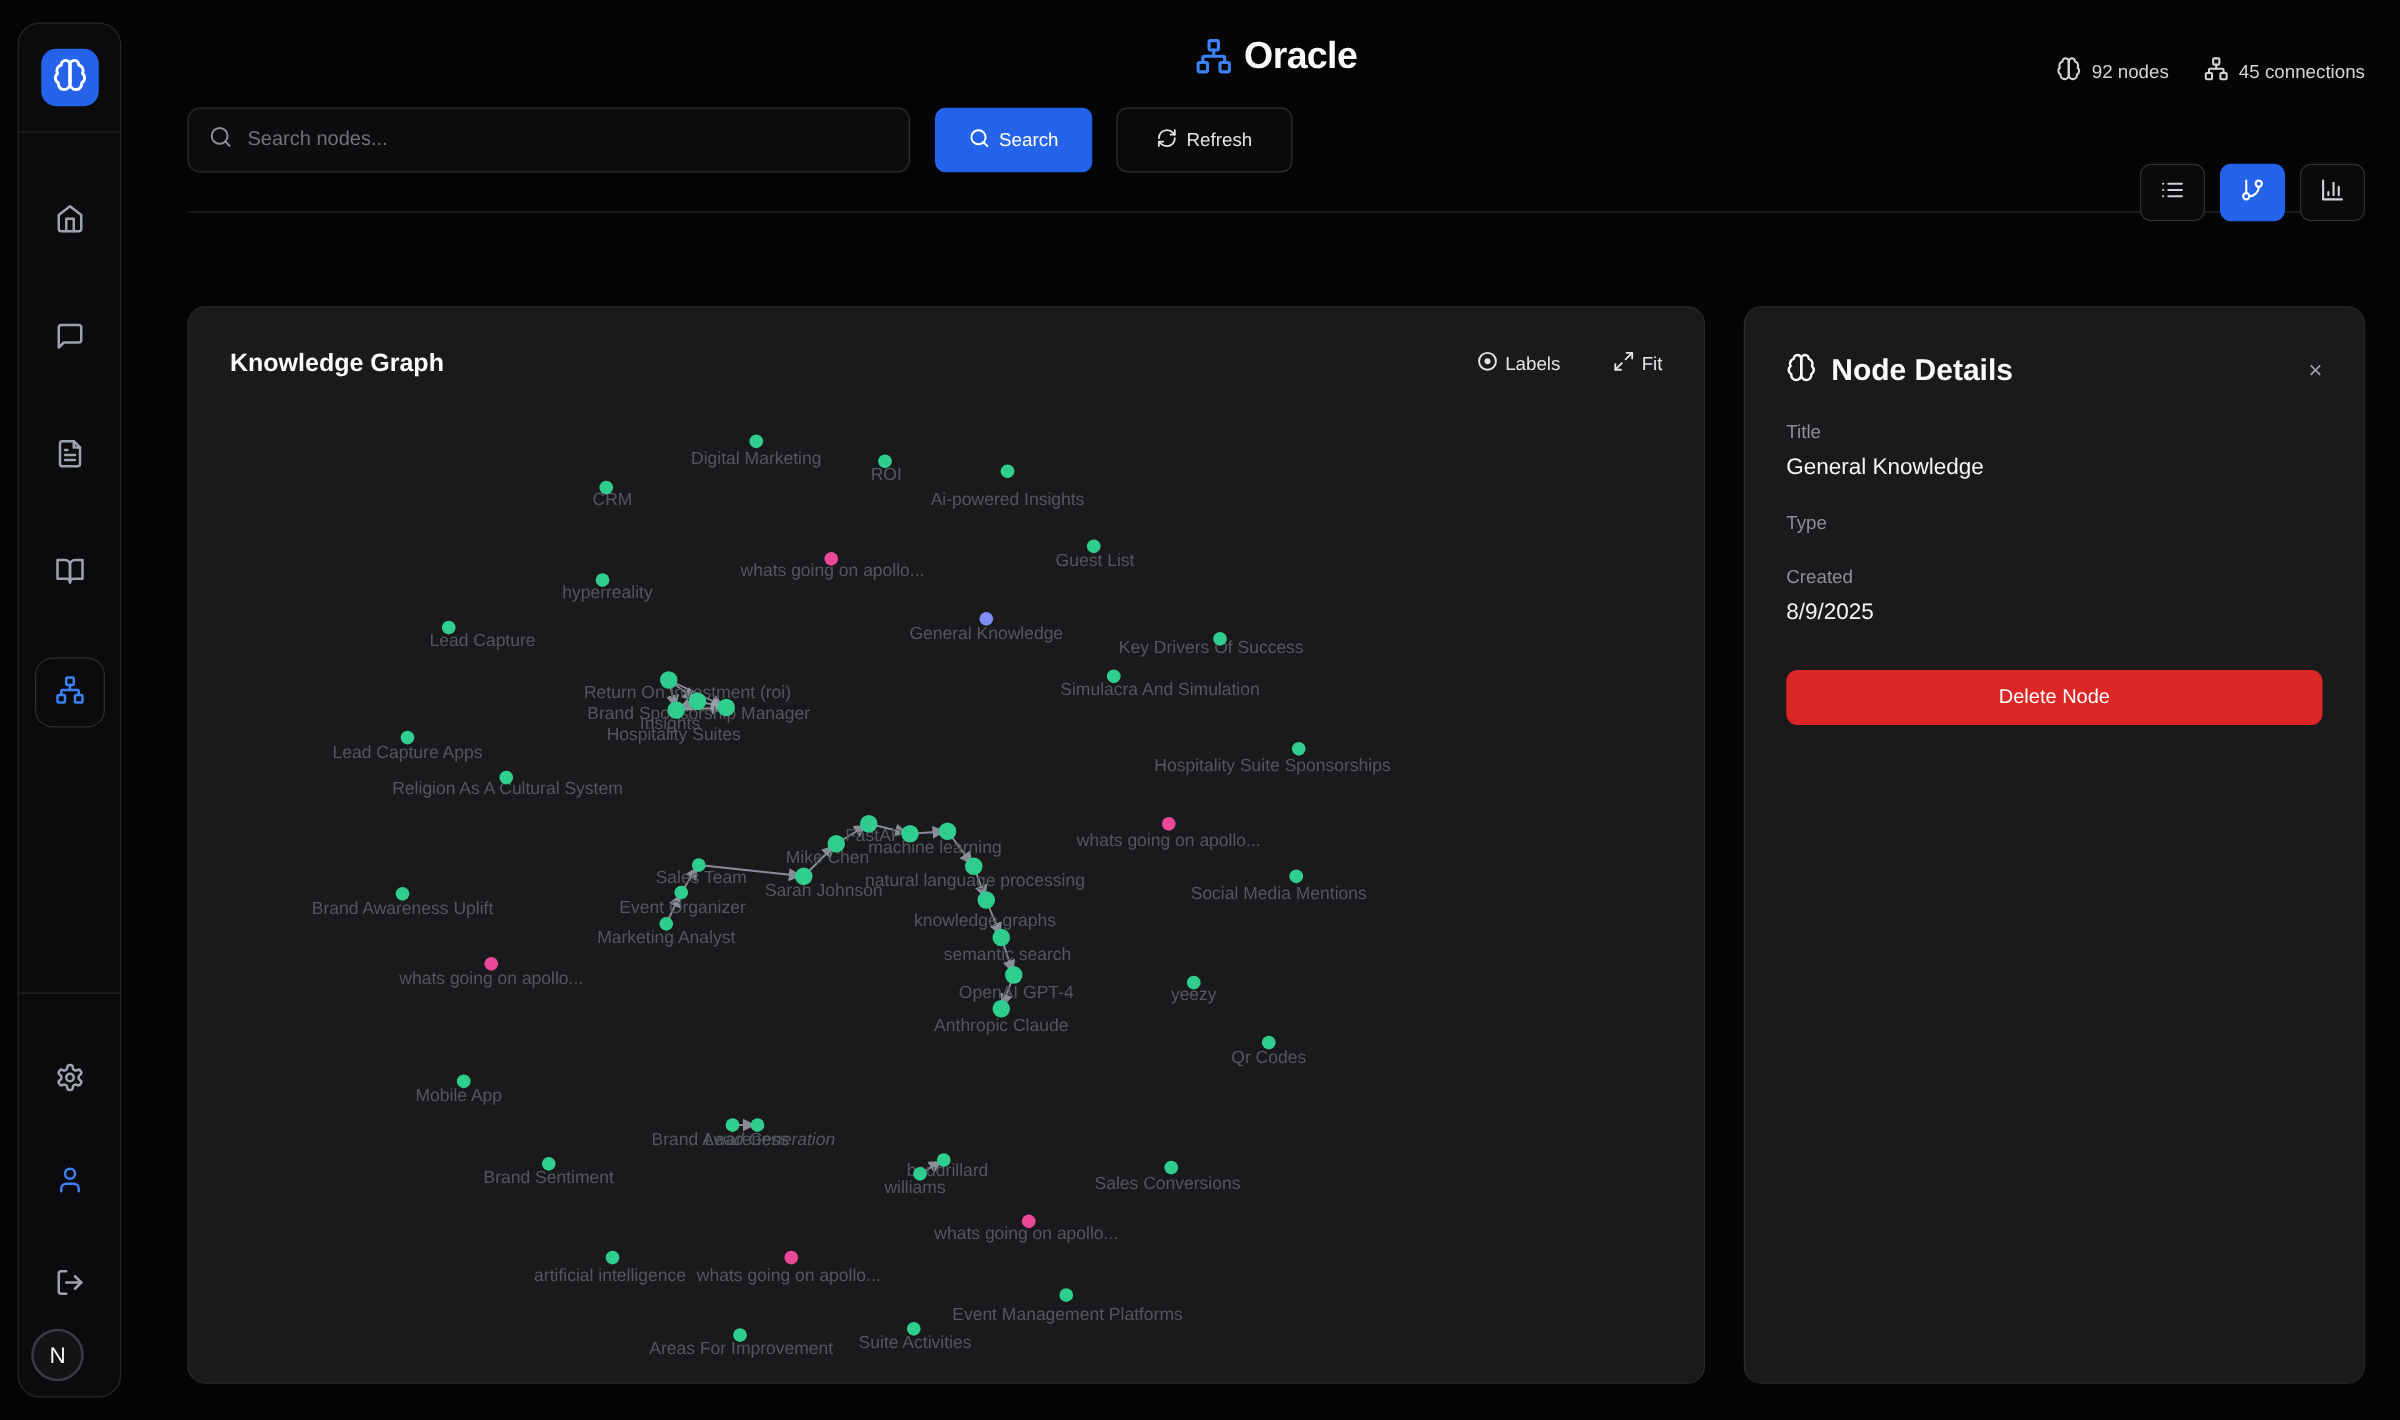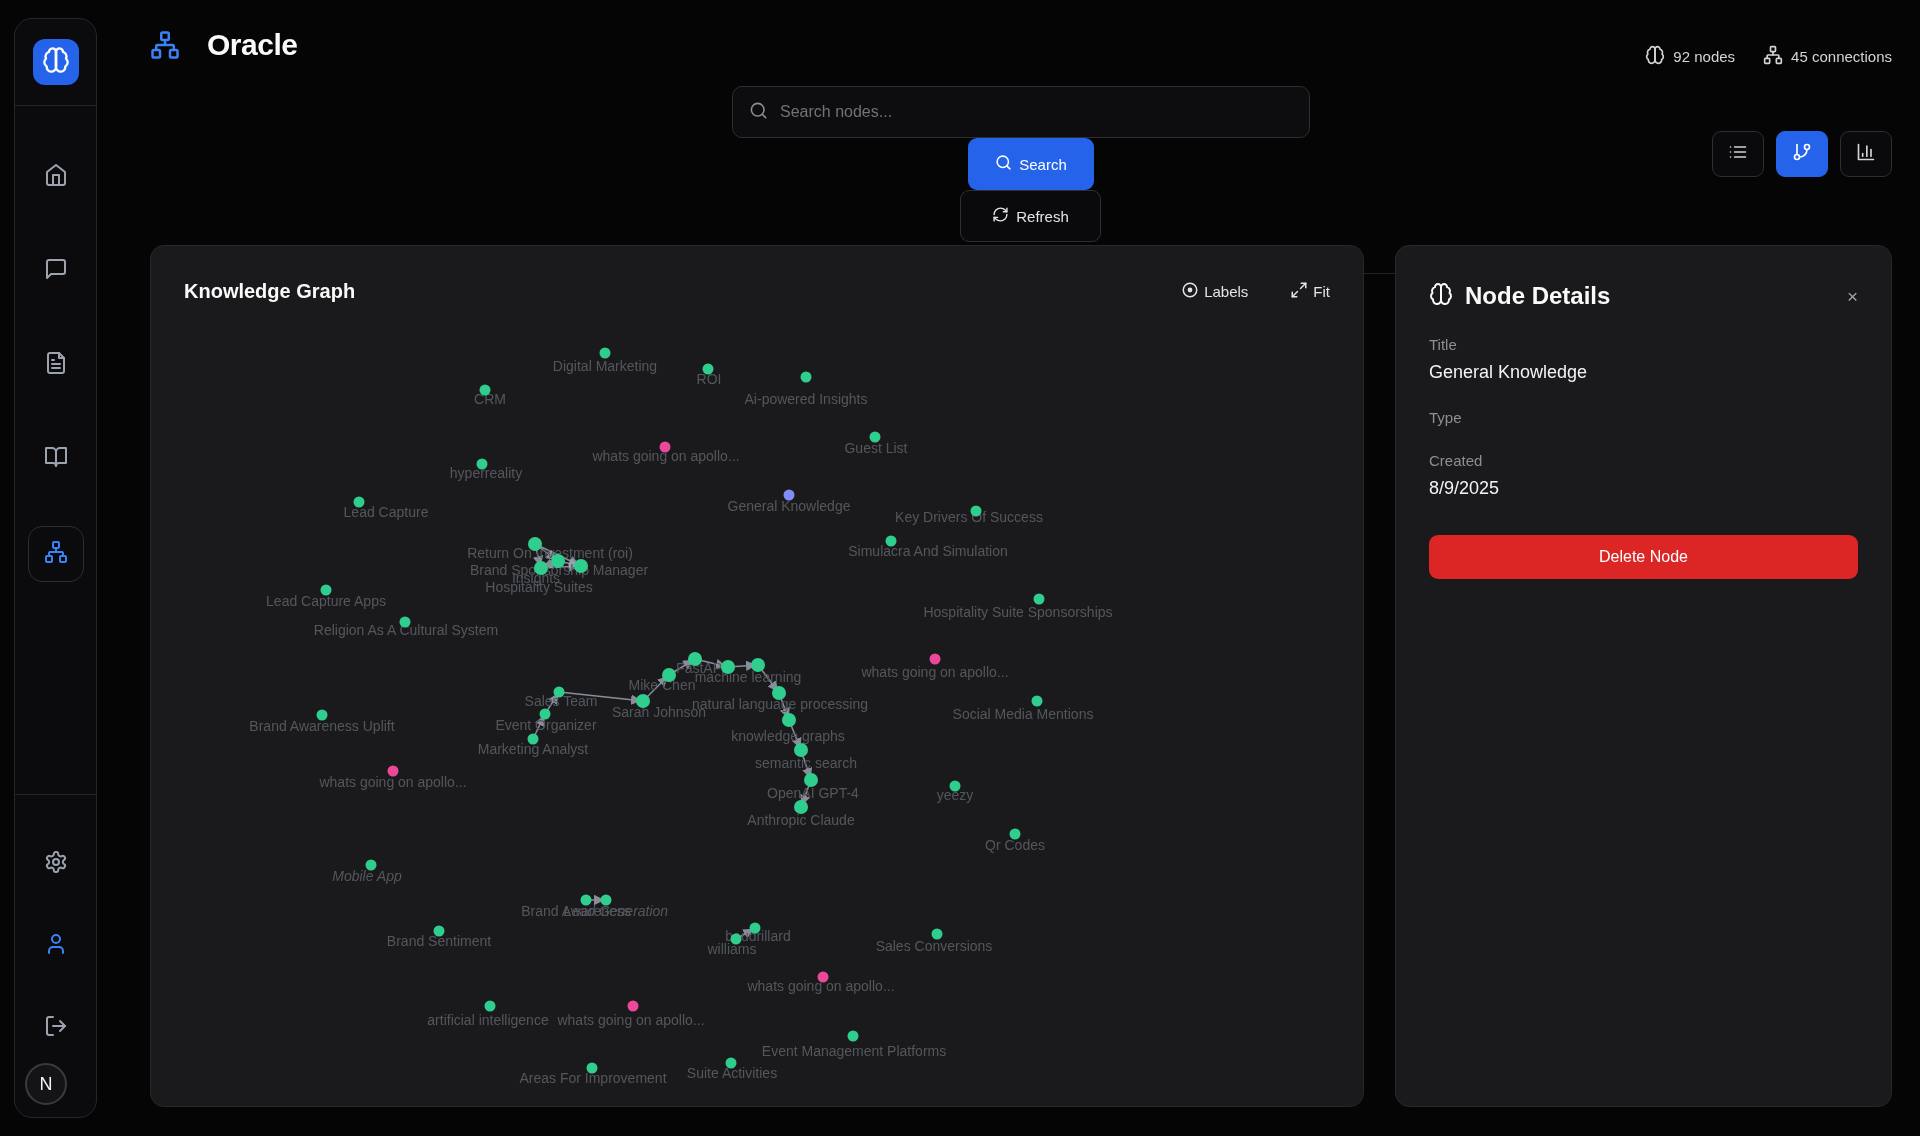--- a/index.html
+++ b/index.html
@@ -22,31 +22,31 @@
   .side-bottom { margin-top:auto; display:flex; flex-direction:column; align-items:center; width:100%; }
   .bottom-icons { display:flex; flex-direction:column; align-items:center; gap:56px; margin-top:56px; }
   .blue-icon { color:#3b82f6 !important; }
   .avatar { width:42px; height:42px; border-radius:50%; background:#141417; border:2px solid #3a3a40;
     color:#f4f4f5; font-size:18px; display:flex; align-items:center; justify-content:center;
     margin:22px 0 2px; align-self:flex-start; margin-left:10px; }
 
   
   .main { position:absolute; left:119px; top:0; right:0; bottom:0; background:#050505; }
   .header { position:relative; padding:28px 28px 0 31px; }
-  .title-row { display:flex; align-items:center; gap:27px; }
+  .title-row { display:flex; align-items:center; gap:9px;justify-content:center; }
   .app-logo { color:#3b82f6; display:flex; }
   .app-logo svg { width:30px; height:30px; }
   .app-title { font-size:30px; font-weight:700; letter-spacing:-0.5px; color:#fafafa; }
   .app-subtitle { margin-top:10px; font-size:17px; color:#a1a1aa; }
   .stats { position:absolute; right:28px; top:45px; display:flex; gap:28px; align-items:center;
     font-size:15px; color:#d4d4d8; }
   .stat { display:flex; align-items:center; gap:8px; }
   .stat svg { width:20px; height:20px; }
 
-  .search-row { display:flex; align-items:center; margin-top:24px;flex-direction:column; }
+  .search-row { display:flex; align-items:flex-start; margin-top:24px; }
   .search-box { width:578px; height:52px; background:#0d0d0f; border:1px solid #2e2e33;
     border-radius:10px; display:flex; align-items:center; padding:0 16px; gap:12px; }
   .search-box svg { width:19px; height:19px; color:#8b8f96; flex:none; }
   .search-box input { background:transparent; border:none; outline:none; color:#e4e4e7;
     font-size:16px; width:100%; font-family:"Liberation Sans", sans-serif; }
   .search-box input::placeholder { color:#71717a; }
   .btn { height:52px; border-radius:9px; display:flex; align-items:center; justify-content:center;
     gap:7px; font-size:15px; cursor:pointer; border:1px solid transparent; }
   .btn svg { width:17px; height:17px; }
   .btn-primary { background:#2563eb; color:#fff; width:126px; margin-left:20px; }
@@ -373,21 +373,21 @@
         <div class="nlabel" style="left: 410px; top: 455px; color: rgb(83, 87, 93);">Sales Team</div>
         <div class="ndot" style="width: 11px; height: 11px; left: 408px; top: 446px; background: rgb(47, 206, 142);"></div>
         <div class="nlabel" style="left: 395px; top: 479px; color: rgb(83, 87, 93);">Event Organizer</div>
         <div class="ndot" style="width: 11px; height: 11px; left: 394px; top: 468px; background: rgb(47, 206, 142);"></div>
         <div class="nlabel" style="left: 382px; top: 503px; color: rgb(83, 87, 93);">Marketing Analyst</div>
         <div class="ndot" style="width: 11px; height: 11px; left: 382px; top: 493px; background: rgb(47, 206, 142);"></div>
         <div class="nlabel" style="left: 171px; top: 480px; color: rgb(83, 87, 93);">Brand Awareness Uplift</div>
         <div class="ndot" style="width: 11px; height: 11px; left: 171px; top: 469px; background: rgb(47, 206, 142);"></div>
         <div class="nlabel" style="left: 242px; top: 536px; color: rgb(83, 87, 93);">whats going on apollo...</div>
         <div class="ndot" style="width: 11px; height: 11px; left: 242px; top: 525px; background: rgb(236, 72, 153);"></div>
-        <div class="nlabel" style="left: 216px; top: 630px; color: rgb(83, 87, 93); font-style: italic;">Mobile App</div>
+        <div class="nlabel" style="left: 216px; top: 630px; color: rgb(83, 87, 93);">Mobile App</div>
         <div class="ndot" style="width: 11px; height: 11px; left: 220px; top: 619px; background: rgb(47, 206, 142);"></div>
         <div class="nlabel" style="left: 425px; top: 665px; color: rgb(83, 87, 93);">Brand Awareness</div>
         <div class="ndot" style="width: 11px; height: 11px; left: 435px; top: 654px; background: rgb(47, 206, 142);"></div>
         <div class="nlabel" style="left: 465px; top: 665px; color: rgb(83, 87, 93); font-style: italic;">Lead Generation</div>
         <div class="ndot" style="width: 11px; height: 11px; left: 455px; top: 654px; background: rgb(47, 206, 142);"></div>
         <div class="nlabel" style="left: 288px; top: 695px; color: rgb(83, 87, 93);">Brand Sentiment</div>
         <div class="ndot" style="width: 11px; height: 11px; left: 288px; top: 685px; background: rgb(47, 206, 142);"></div>
         <div class="nlabel" style="left: 607px; top: 690px; color: rgb(83, 87, 93);">baudrillard</div>
         <div class="ndot" style="width: 11px; height: 11px; left: 604px; top: 682px; background: rgb(47, 206, 142);"></div>
         <div class="nlabel" style="left: 581px; top: 703px; color: rgb(83, 87, 93);">williams</div>

